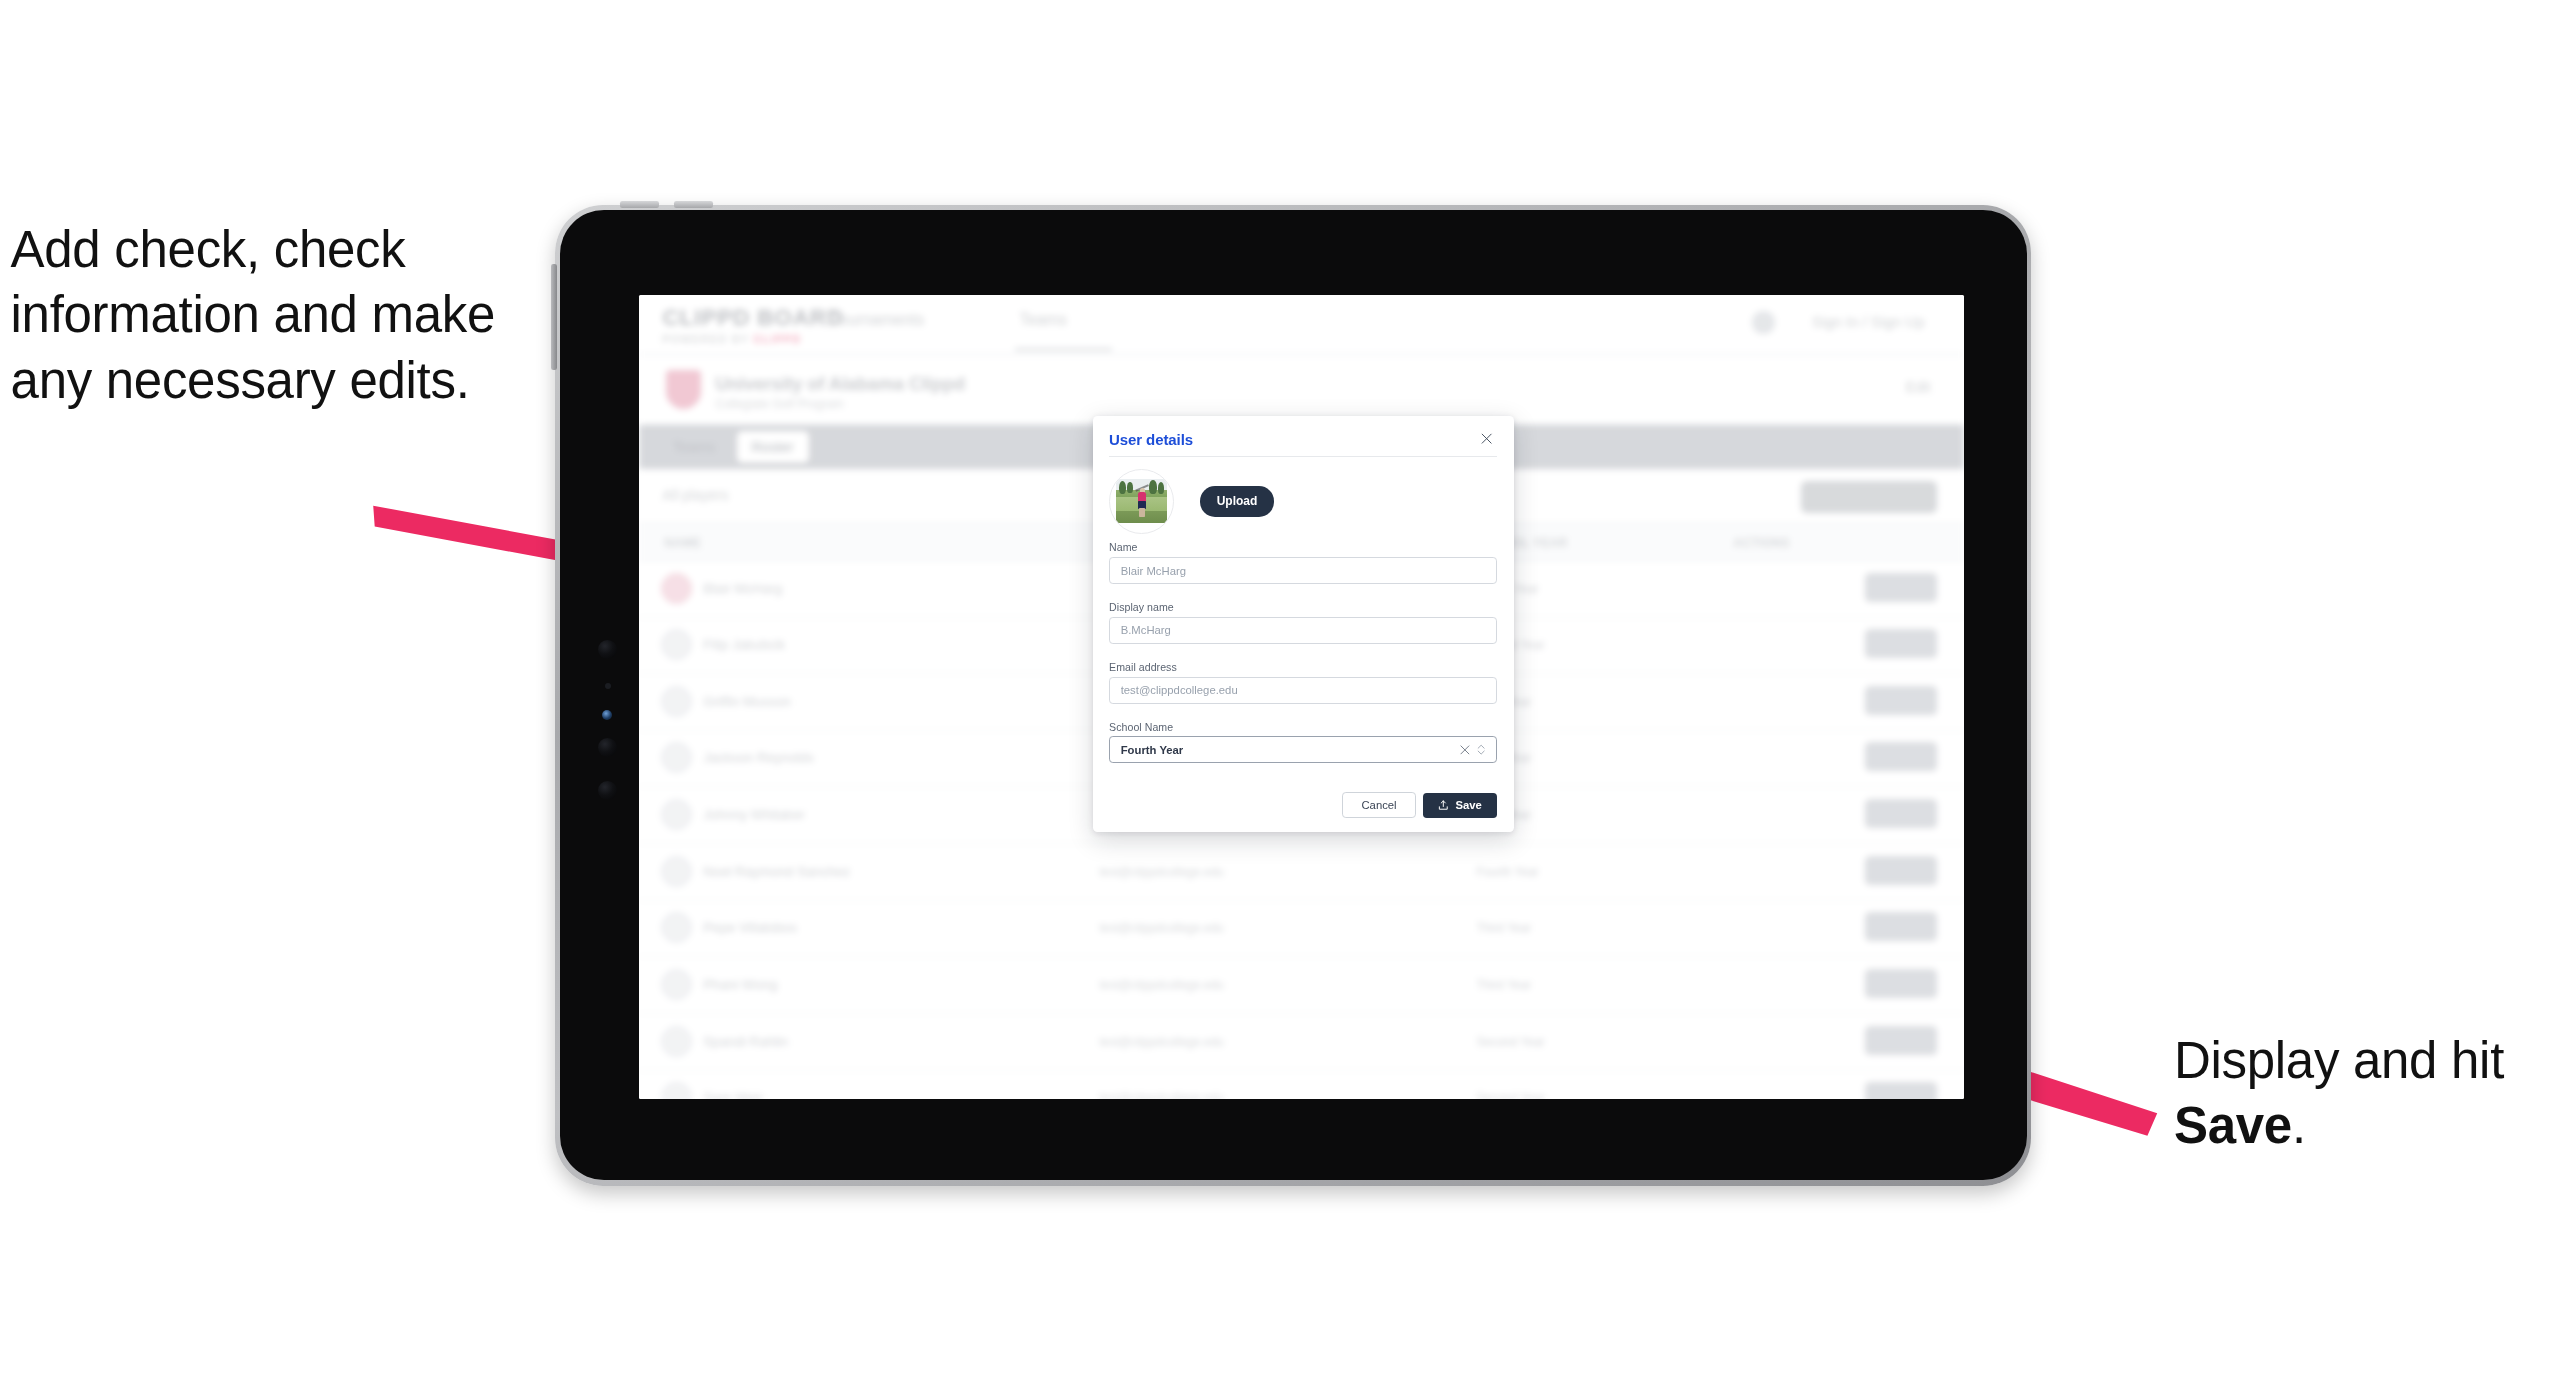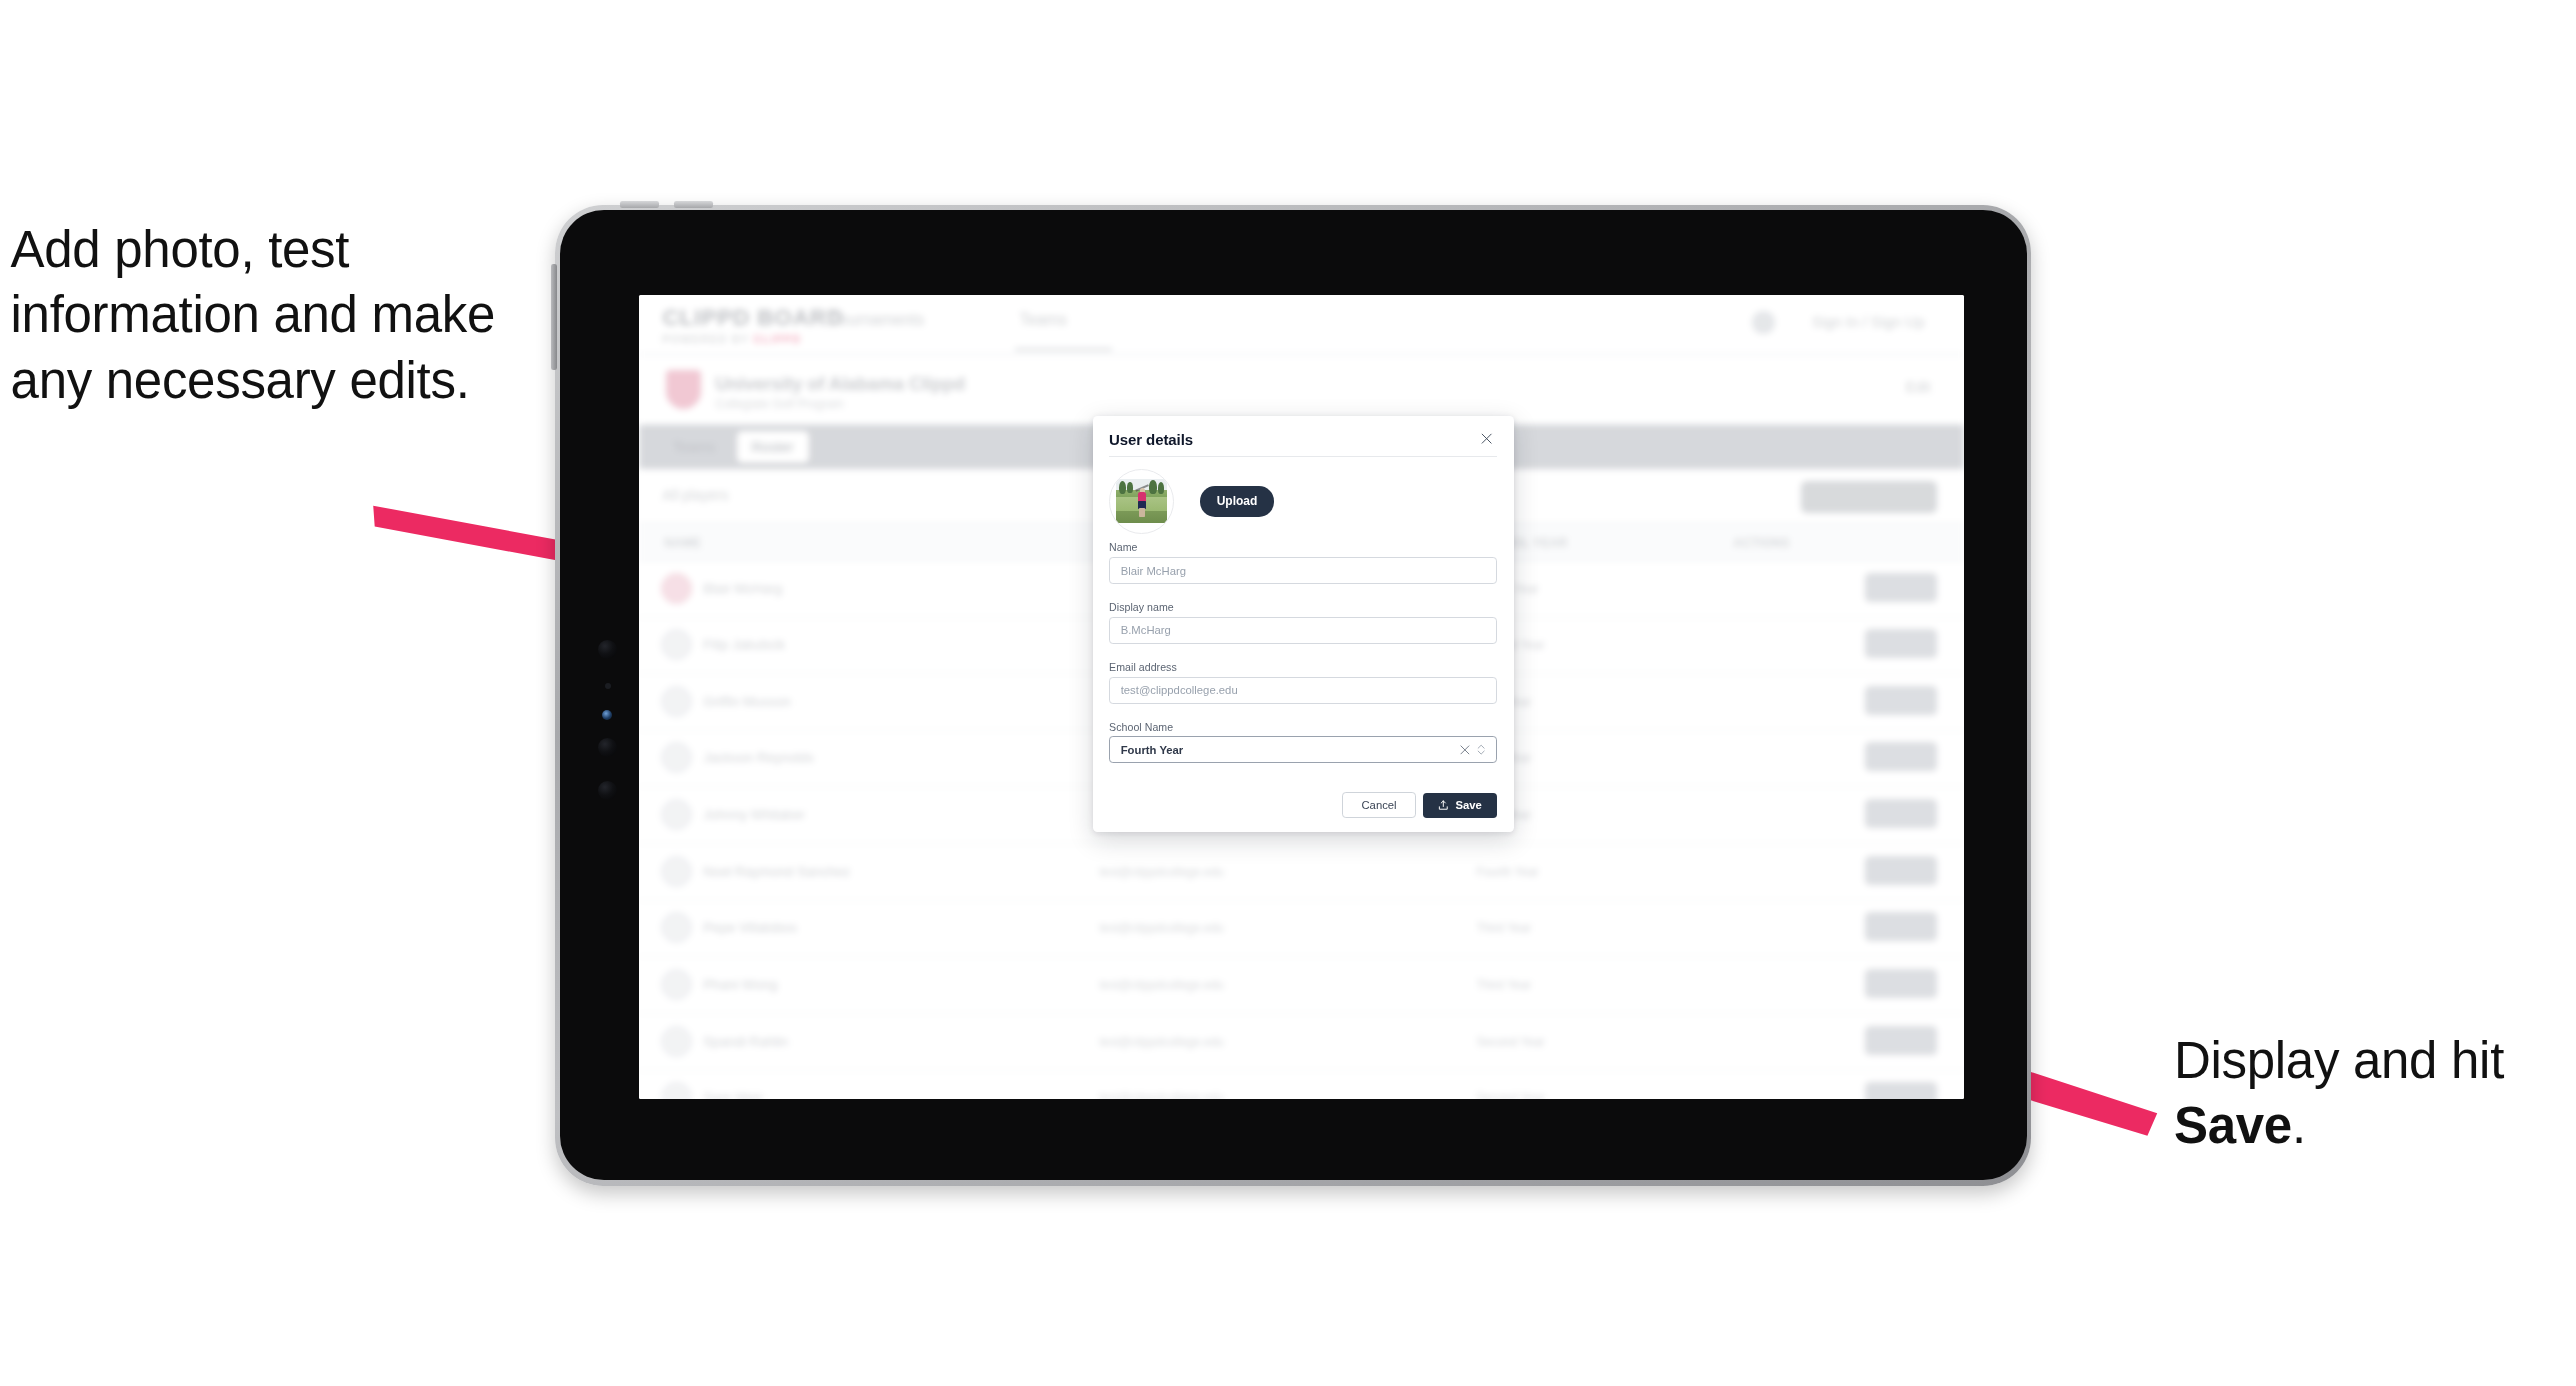--- a/index.html
+++ b/index.html
@@ -345,21 +345,21 @@
     font-family: "Liberation Sans", sans-serif;
   }
   #modal-header {
     position: relative;
     border-bottom: 0.8px solid #e7e9ec;
     padding-bottom: 8.3px;
   }
   #modal-title {
     font-size: 15px;
     font-weight: 700;
-    color: #0f172a;
+    color: #1d4ed8;
     letter-spacing: -0.1px;
   }
   #modal-close-btn {
     position: absolute;
     right: -1.5px; top: -3px;
     width: 22.6px; height: 22.6px;
     display: flex; align-items: center; justify-content: center;
     cursor: pointer;
   }
   #modal-close-btn svg { display: block; }
@@ -526,21 +526,21 @@
     display: flex;
     align-items: center;
     gap: 6.8px;
     font-family: "Liberation Sans", sans-serif;
   }
   #save-button svg { display: block; }
 </style>
 </head>
 <body>
 
-<div class="annotation" id="annotation-left">Add photo, test information and make any necessary edits.</div>
+<div class="annotation" id="annotation-left">Add check, check information and make any necessary edits.</div>
 
 <div class="annotation" id="annotation-right"><span>Display and hit </span><span class="bold">Save</span><span>.</span></div>
 
 <svg class="arrow-svg" id="arrow-left-svg" viewBox="0 0 930 210">
   <path d="M0 0 L800 148 L800 112 L900 170 L795 208 L795 176 L2 28 Z" fill="#EC2A62" transform="translate(-5,-10) scale(0.98)"></path>
 </svg>
 
 <svg class="arrow-svg" id="arrow-right-svg" viewBox="0 0 870 330">
   <path d="M868 325 L118 80 L140 50 L10 14 L36 146 L58 112 L855 355 Z" fill="#EC2A62"></path>
 </svg>

